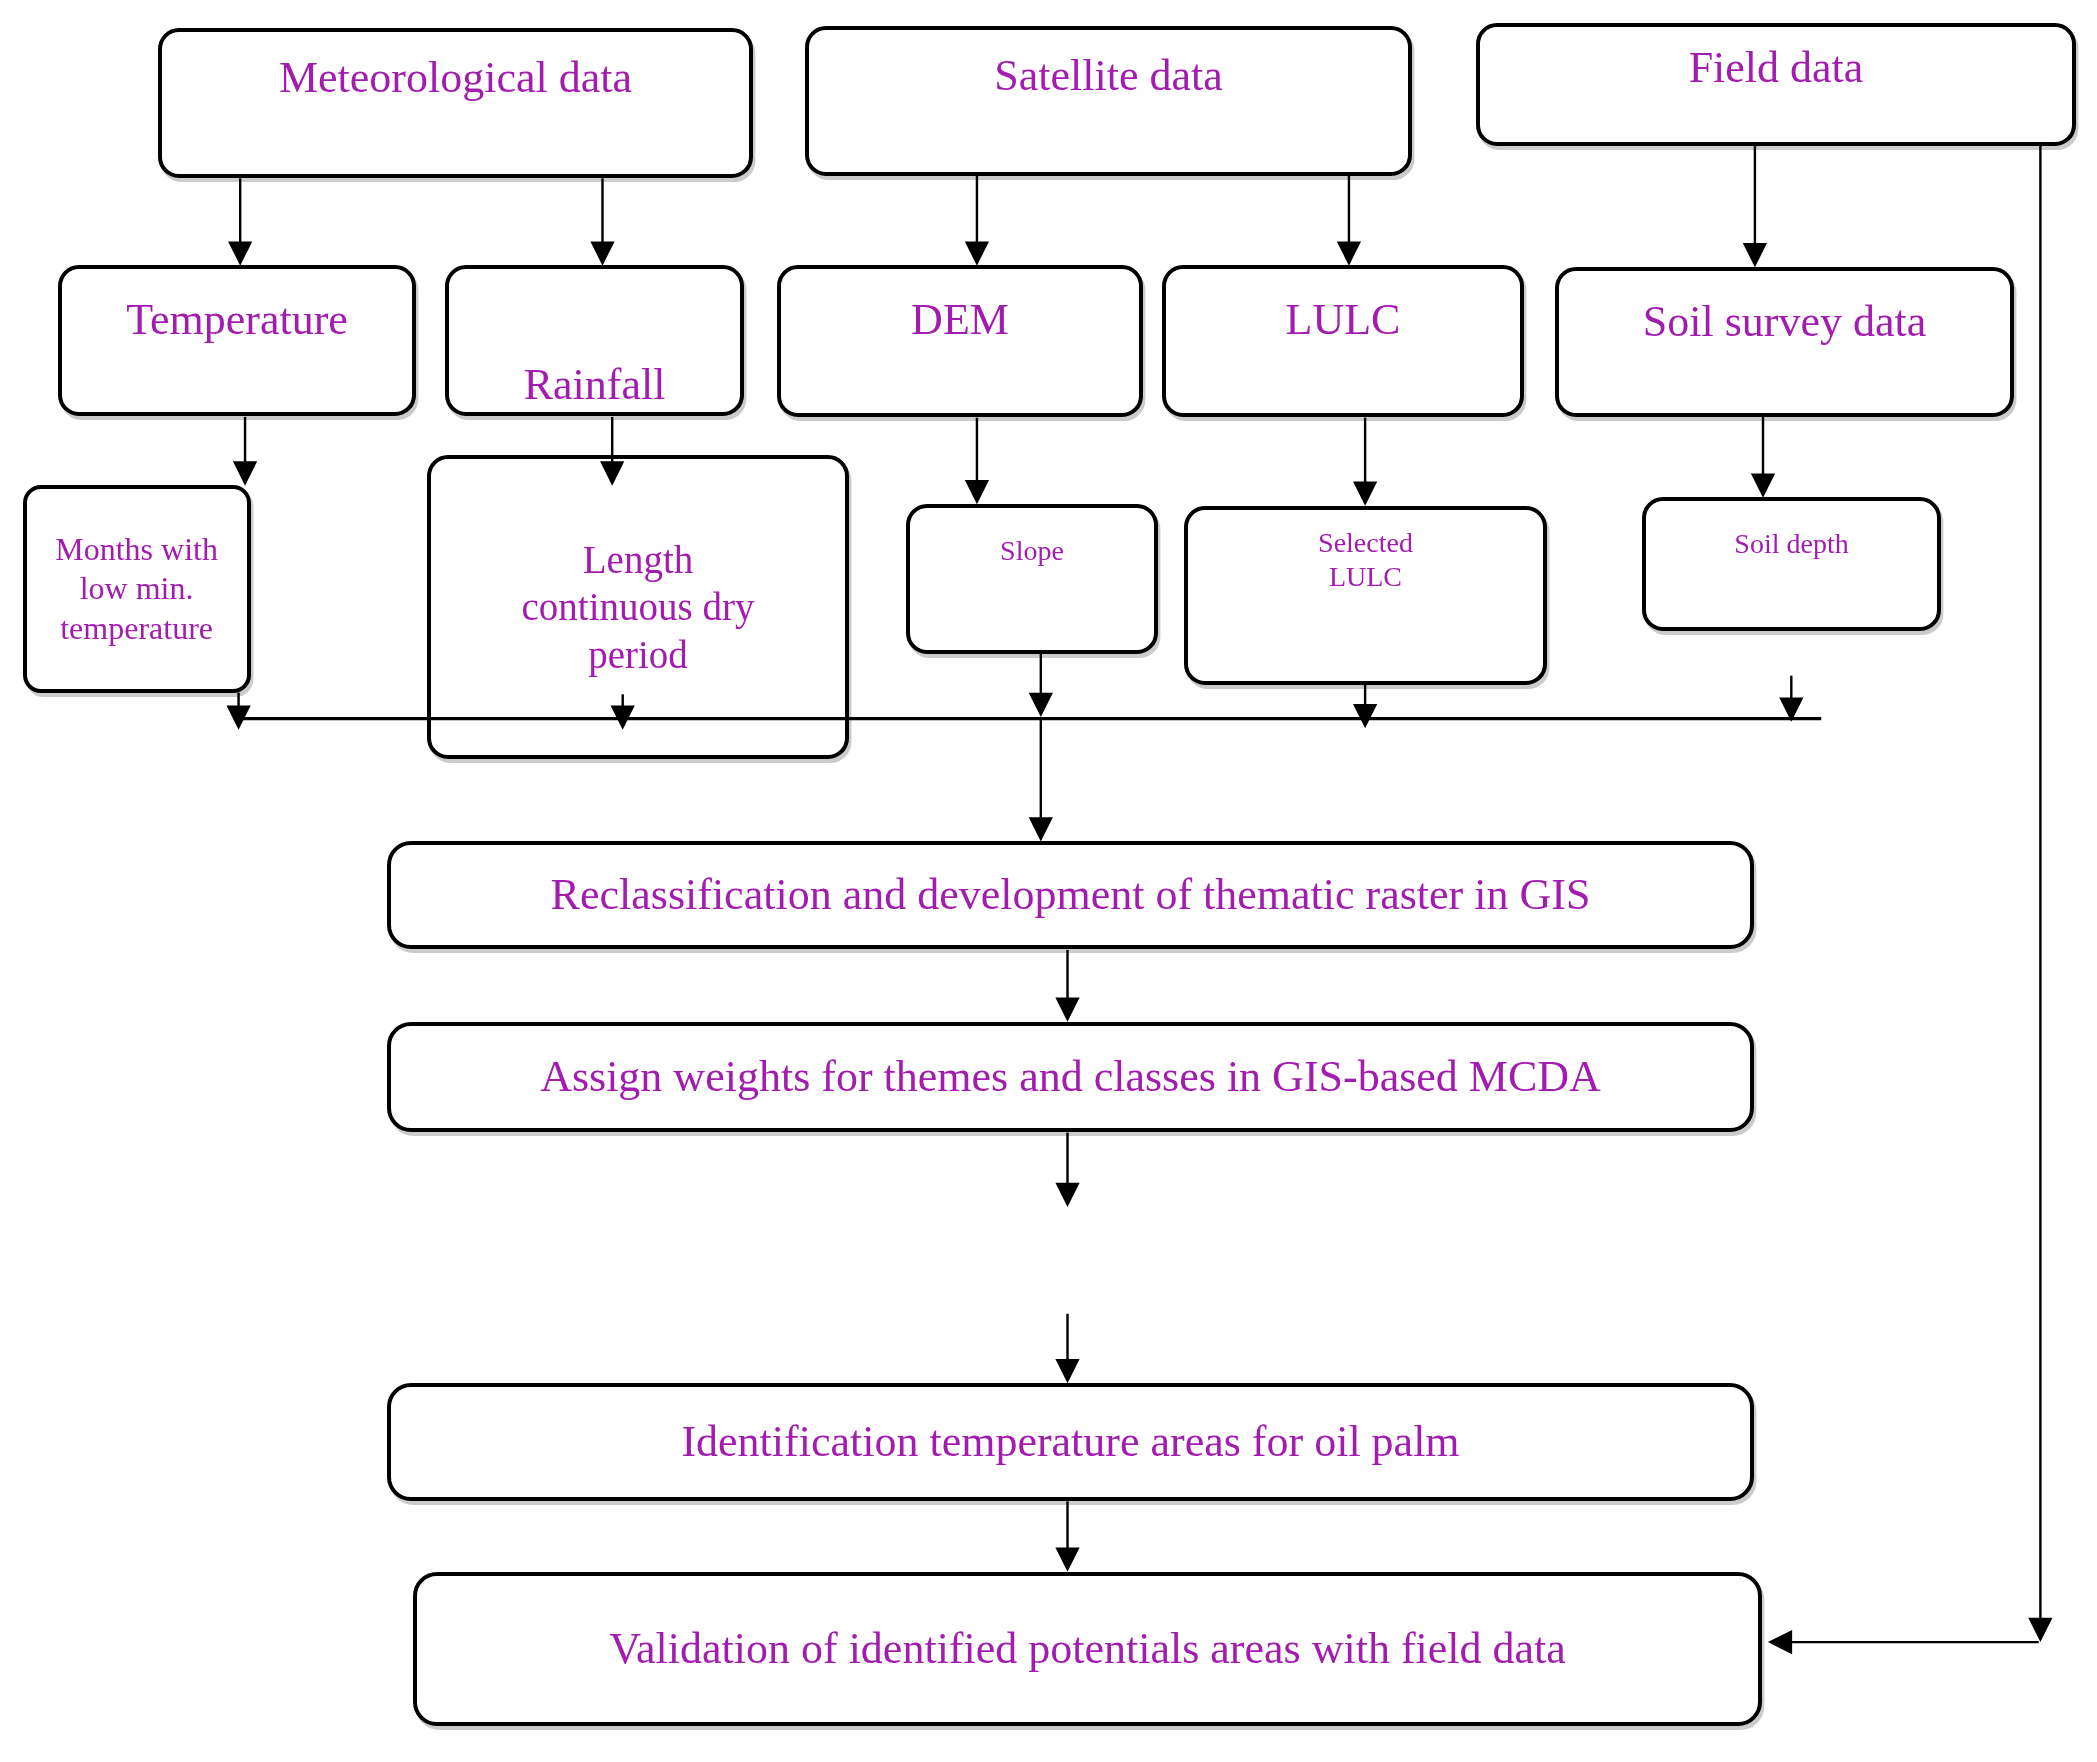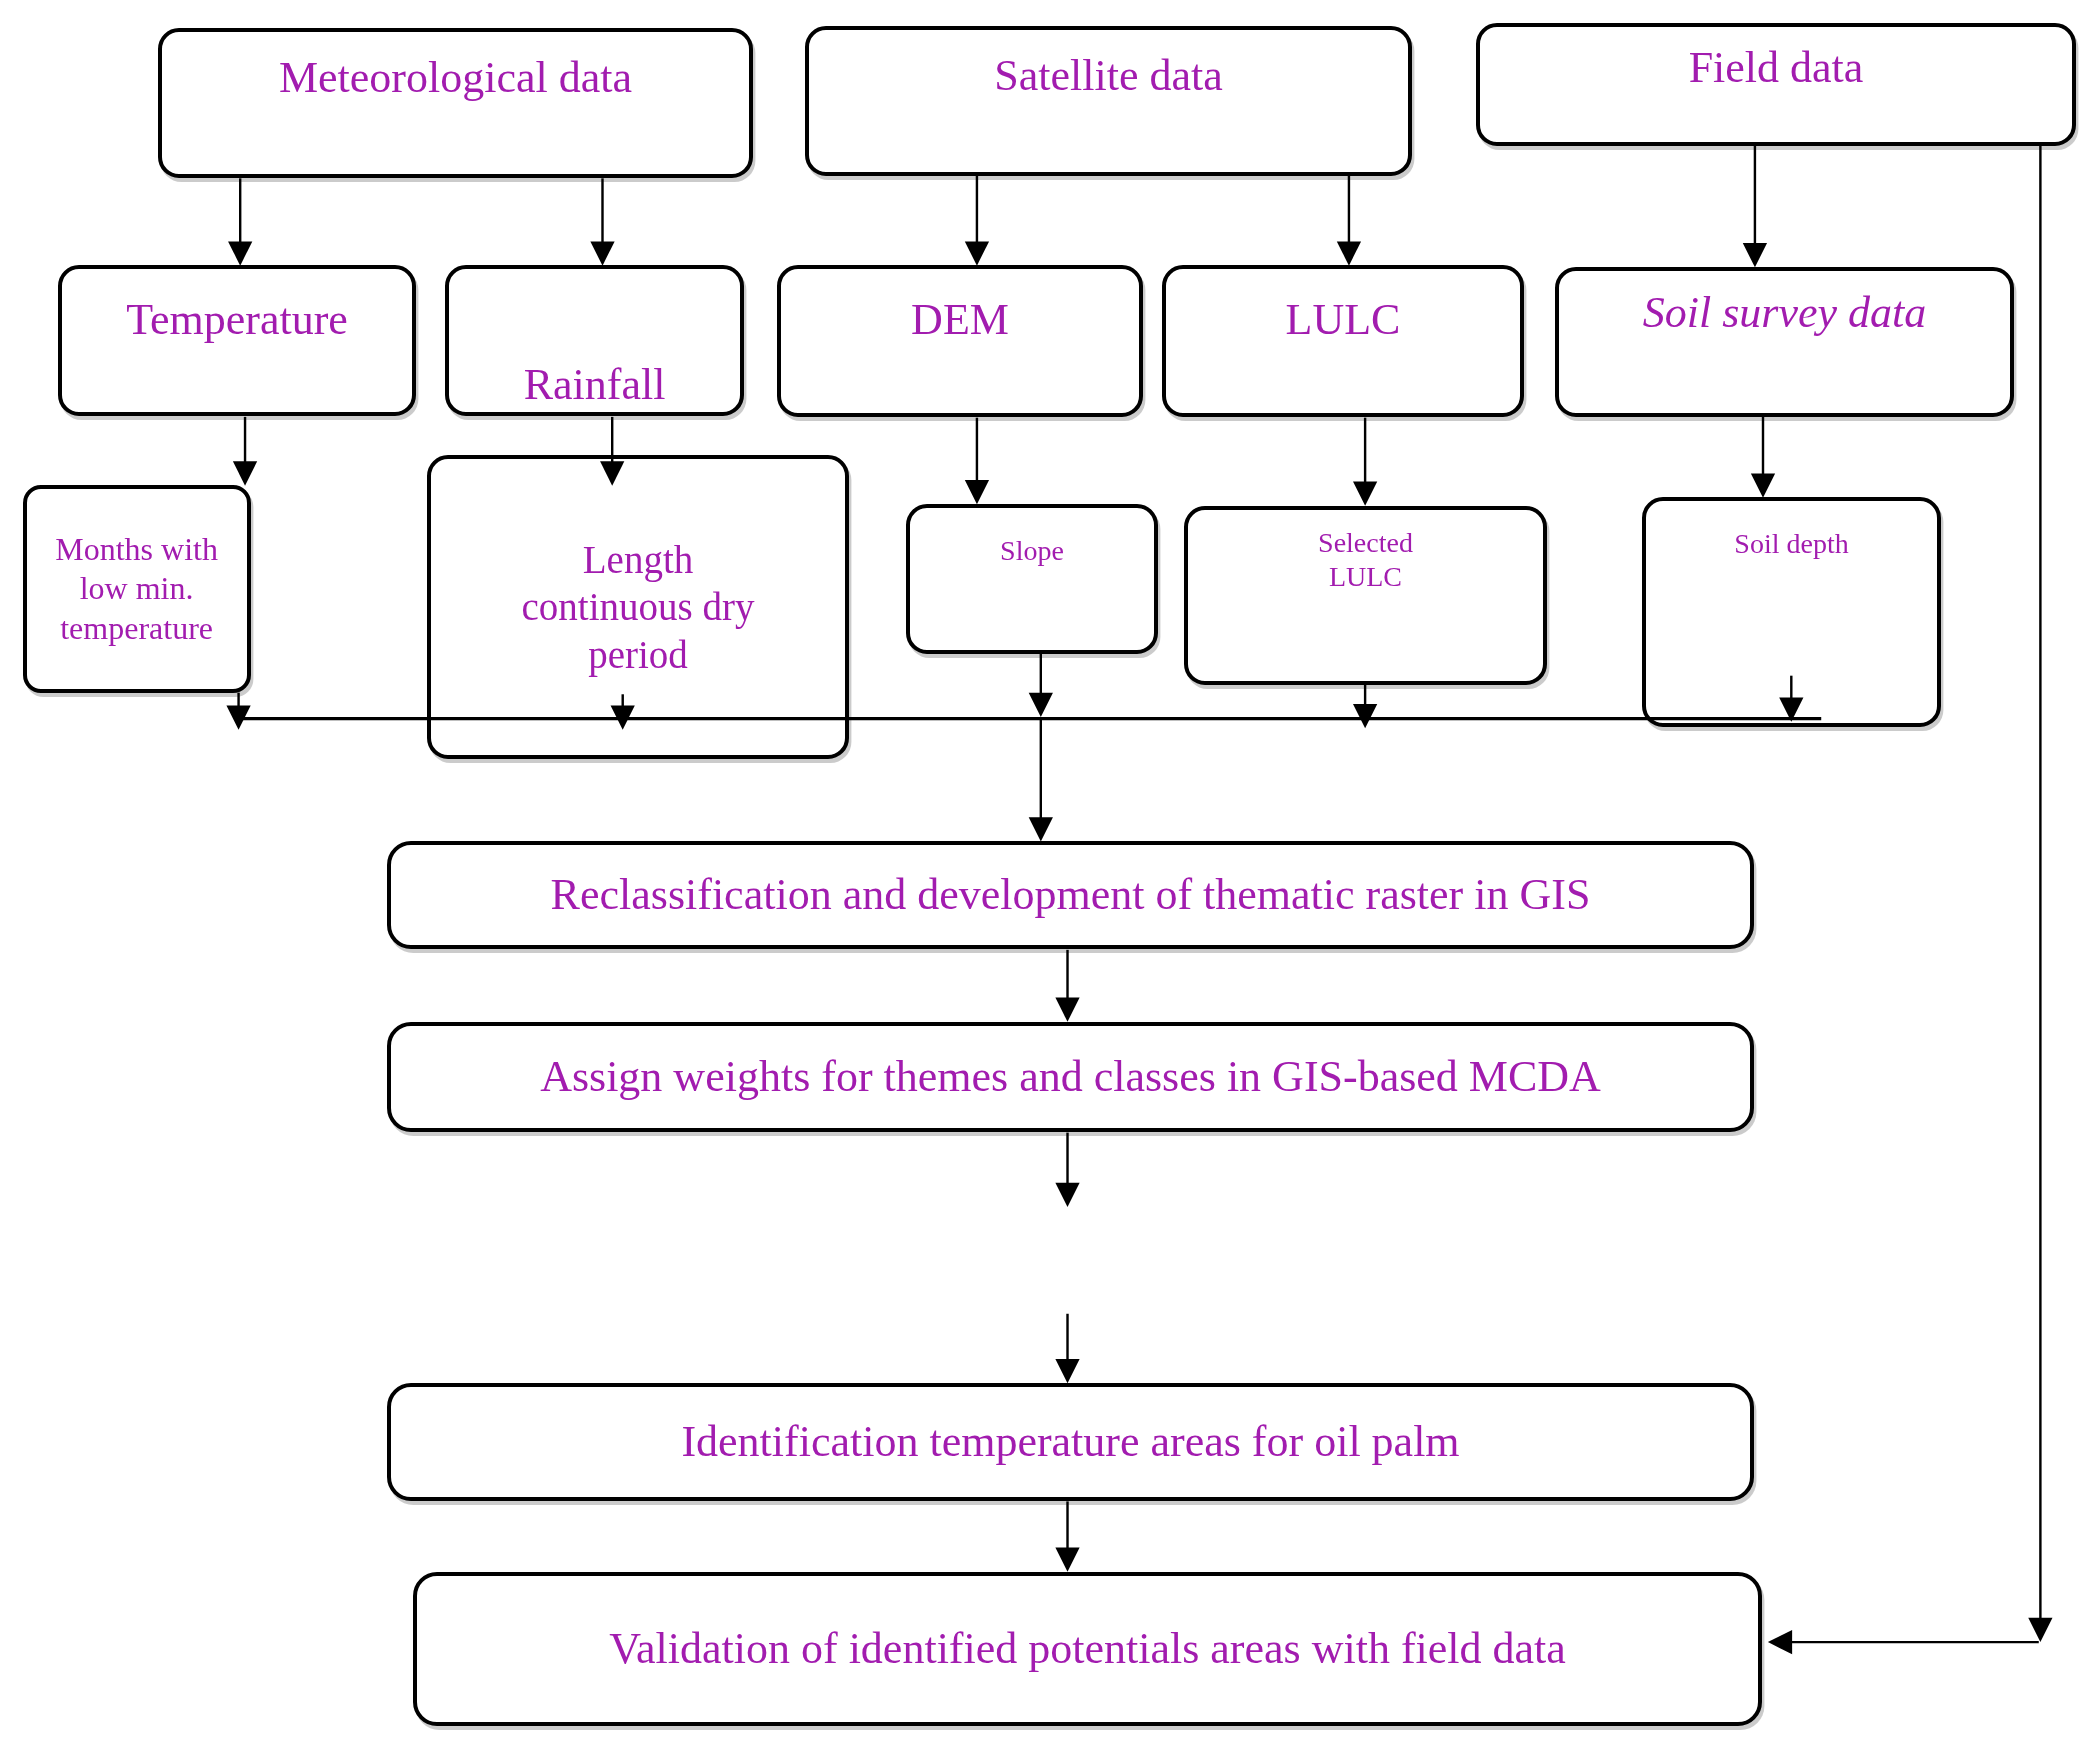--- a/index.html
+++ b/index.html
@@ -33,27 +33,27 @@
   .f40{font-size:32px;}
   
   #n-met  {left:158px; top:28px;  width:595px; height:150px; border-width:4.9px; padding-top:19.4px;}
   #n-sat  {left:805px; top:26px;  width:607px; height:150px; border-width:4.9px; padding-top:19.4px;}
   #n-field{left:1476px;top:22.6px;  width:600px; height:123px; border-width:4.9px; padding-top:14.6px;}
   
   #n-temp {left:58px;  top:265px; width:358px; height:151px; padding-top:24px;}
   #n-rain {left:445px; top:265px; width:299px; height:151px; padding-top:24px;align-items:flex-end;}
   #n-dem  {left:777px; top:265px; width:366px; height:152px; padding-top:24px;}
   #n-lulc {left:1162px;top:265px; width:362px; height:152px; padding-top:24px;}
-  #n-ss   {left:1555px;top:267px; width:459px; height:150px; padding-top:15px;font-style:italic;}
+  #n-ss   {left:1555px;top:267px; width:459px; height:150px; padding-top:24px;}
   
   #n-months {left:22.6px;  top:485px; width:228px; height:208px; border-radius:18px;}
   #n-length {left:427px; top:455px; width:422px; height:304px;}
   #n-slope  {left:906px;top:504px; width:252px; height:150px; padding-top:26px;}
   #n-sellulc{left:1184px;top:506px; width:363px; height:179px; padding-top:16px;}
-  #n-sdepth {left:1642px;top:497px; width:299px; height:230px; padding-top:26px;}
+  #n-sdepth {left:1642px;top:497px; width:299px; height:134px; padding-top:26px;}
   
   #n-reclass {left:387px;top:841px;width:1367px;height:108px;border-radius:24px;}
   #n-assign  {left:387px;top:1022px;width:1367px;height:110px;border-radius:24px;}
   #n-integr  {left:387px;top:1208px;width:1367px;height:105px;border-radius:24px;}
   #n-ident   {left:387px;top:1383px;width:1367px;height:118px;border-radius:24px;}
   #n-valid   {left:413px;top:1572px;width:1349px;height:154px;border-radius:24px;}
   #arrows{
     position:absolute;left:0;top:0;width:2097px;height:1763px;
     z-index:5;pointer-events:none;
   }

